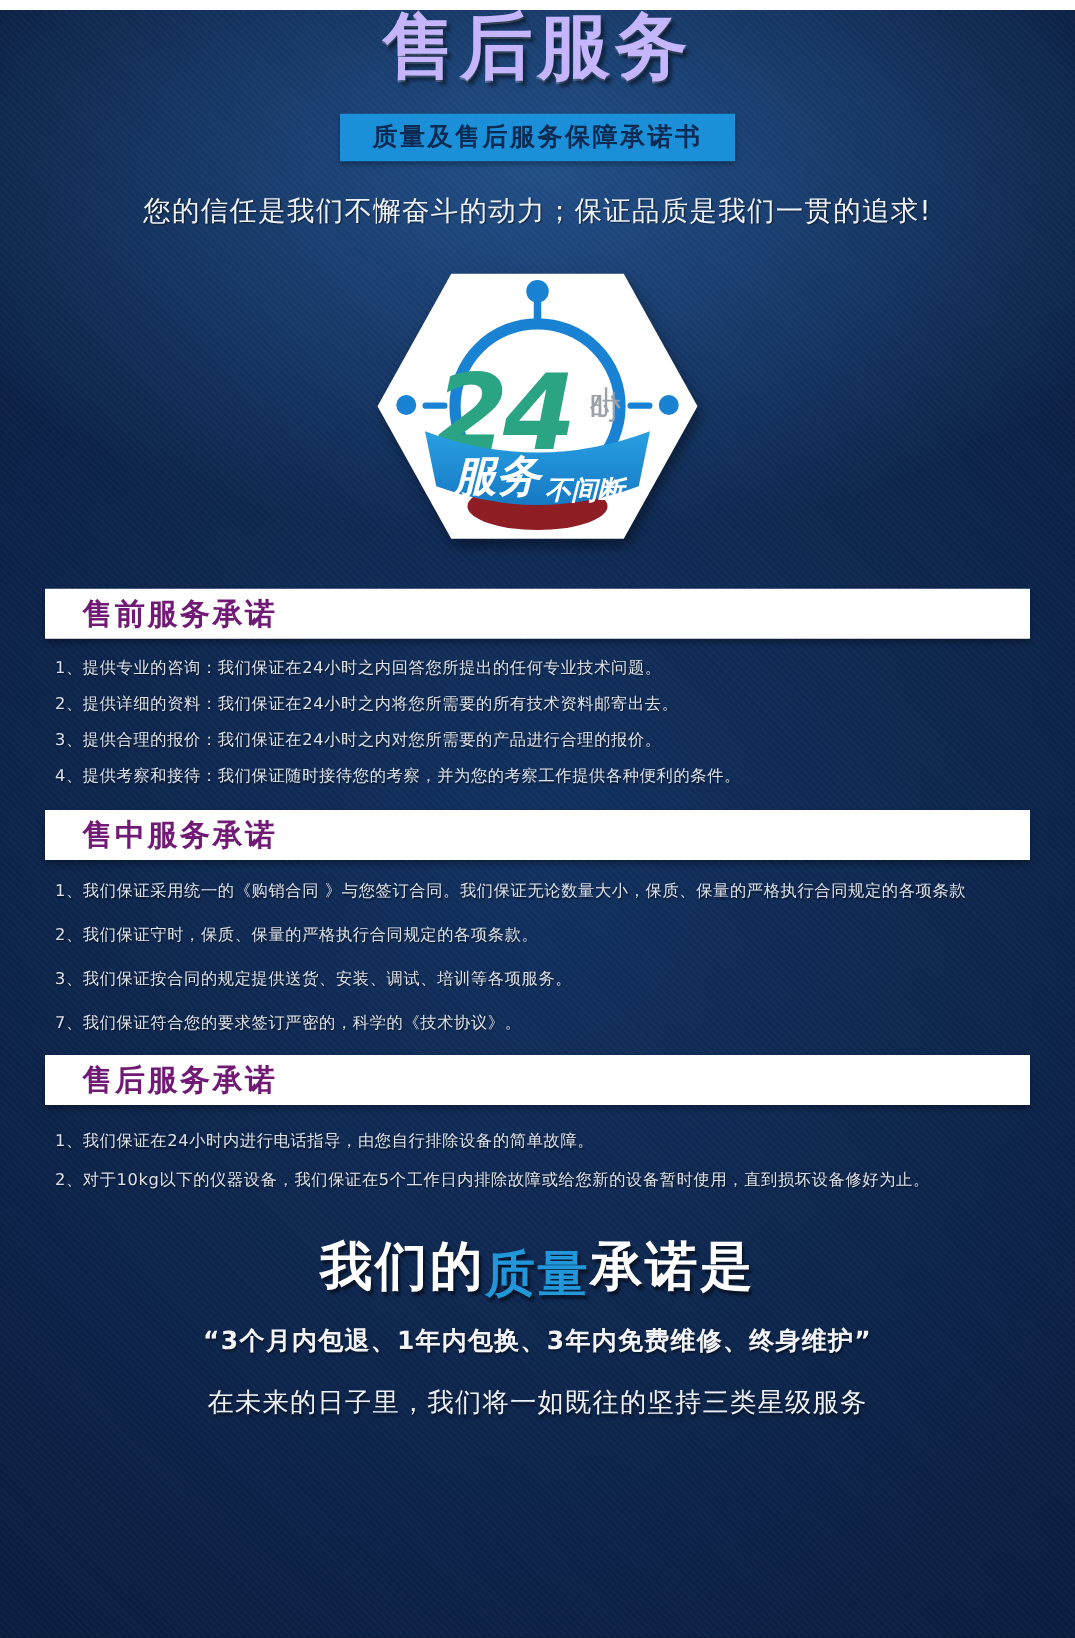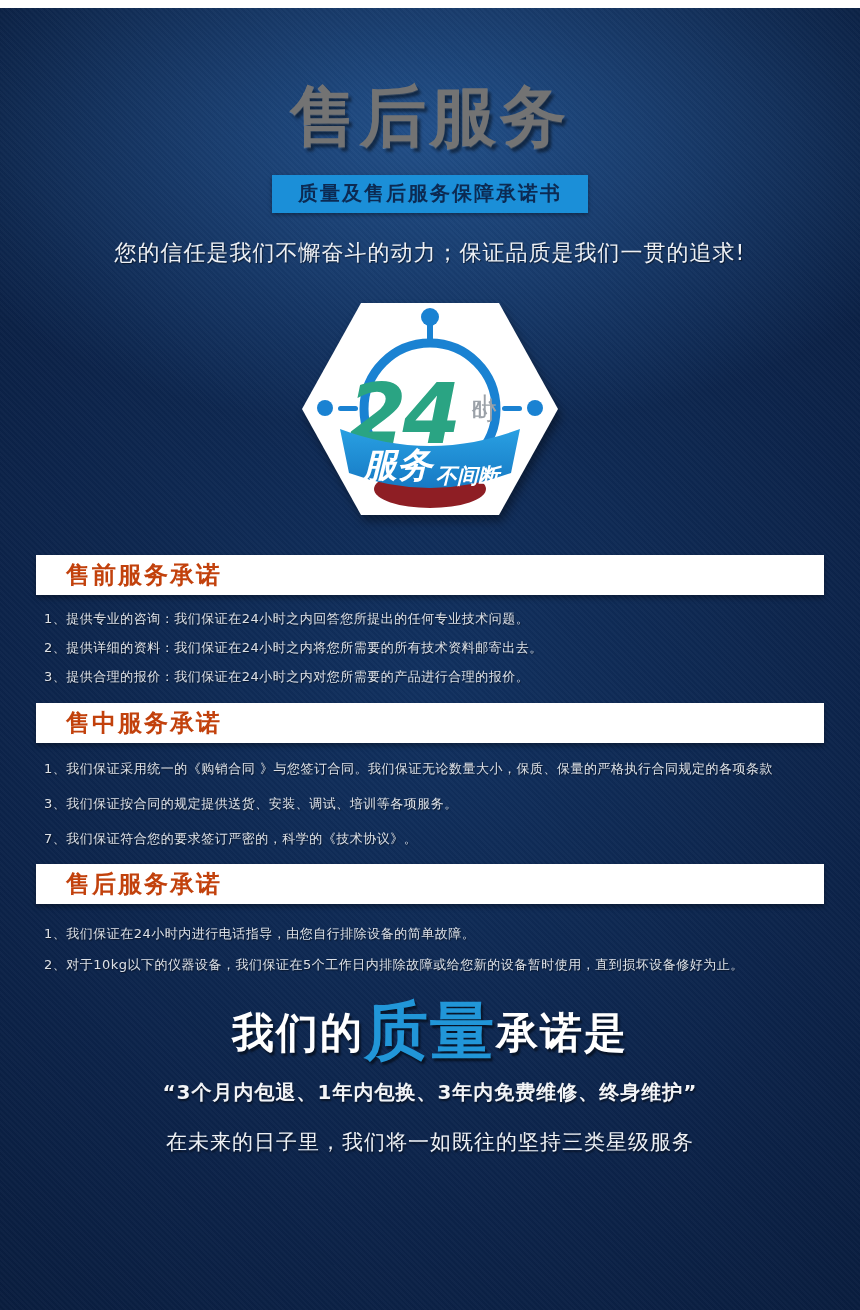--- a/index.html
+++ b/index.html
@@ -15,27 +15,26 @@
     background-color: #081a38;
   }
   .top-strip {
     position: absolute; top: 0; left: 0;
     width: 860px; height: 8px; background: #ffffff;
   }
   .page { padding-top: 8px; }
 
   
   .main-title {
-    margin-top: 76px;
-    text-align: center;
-    font-size: 66px;
+    text-align: center;
+    font-size: 58px;
     line-height: 1.0;
     font-weight: 900;
     letter-spacing: 4px;
-    color: #737373;
+    color: #c4b5fd;
     text-shadow: 3px 4px 3px rgba(0,0,0,0.45), 0 1px 0 rgba(255,255,255,0.25);
     font-family: "DejaVu Sans", "Liberation Sans", sans-serif;
   }
   .banner-wrap { text-align: center; margin-top: 12px; }
   .banner {
     display: inline-block;
     background: #1b8fd8;
     color: #0c2a52;
     font-size: 20px;
     font-weight: bold;
@@ -68,21 +67,21 @@
   
   .content { margin: 36px 36px 0 36px; }
   .sec-bar {
     background: #ffffff;
     height: 40px;
     line-height: 40px;
     padding-left: 30px;
     box-shadow: 0 3px 5px rgba(0,0,0,0.35);
   }
   .sec-title {
-    color: #c2410c;
+    color: #701a75;
     font-size: 24px;
     font-weight: 900;
     letter-spacing: 2px;
   }
   .sec-list { list-style: none; margin: 0; padding: 0 0 0 8px; color: #dde1e7; }
   .sec-list li {
     font-size: 13px;
     line-height: 20px;
     letter-spacing: 0.5px;
     text-shadow: 1px 1px 1px rgba(0,0,0,0.5);
@@ -101,21 +100,21 @@
     margin-top: 30px;
     text-align: center;
     color: #ffffff;
     font-size: 42px;
     font-weight: 900;
     letter-spacing: 2px;
     text-shadow: 2px 3px 2px rgba(0,0,0,0.5);
   }
   .footer-headline .hl {
     color: #2196d8;
-    font-size: 64px;
+    font-size: 40px;
     font-weight: 900;
     vertical-align: -6px;
     line-height: 0;
   }
   .footer-quote {
     margin-top: 18px;
     text-align: center;
     color: #f2f4f7;
     font-size: 20px;
     font-weight: bold;
@@ -181,29 +180,31 @@
   <div class="content">
 
     <section class="sec-presale">
       <div class="sec-bar">
         <span class="sec-title">售前服务承诺</span>
       </div>
       <ul class="sec-list">
         <li>1、提供专业的咨询：我们保证在24小时之内回答您所提出的任何专业技术问题。</li>
         <li>2、提供详细的资料：我们保证在24小时之内将您所需要的所有技术资料邮寄出去。</li>
         <li>3、提供合理的报价：我们保证在24小时之内对您所需要的产品进行合理的报价。</li>
+        <li>4、提供考察和接待：我们保证随时接待您的考察，并为您的考察工作提供各种便利的条件。</li>
       </ul>
     </section>
 
     <section class="sec-midsale">
       <div class="sec-bar">
         <span class="sec-title">售中服务承诺</span>
       </div>
       <ul class="sec-list">
         <li>1、我们保证采用统一的《购销合同 》与您签订合同。我们保证无论数量大小，保质、保量的严格执行合同规定的各项条款</li>
+        <li>2、我们保证守时，保质、保量的严格执行合同规定的各项条款。</li>
         <li>3、我们保证按合同的规定提供送货、安装、调试、培训等各项服务。</li>
         <li>7、我们保证符合您的要求签订严密的，科学的《技术协议》。</li>
       </ul>
     </section>
 
     <section class="sec-aftersale">
       <div class="sec-bar">
         <span class="sec-title">售后服务承诺</span>
       </div>
       <ul class="sec-list">

